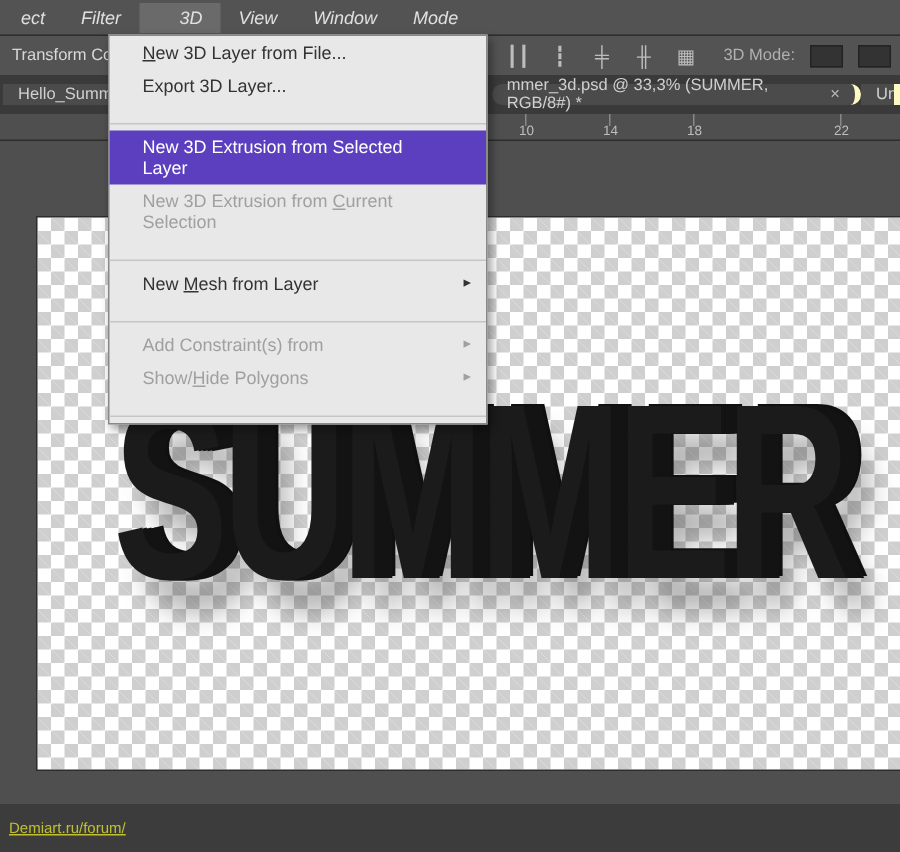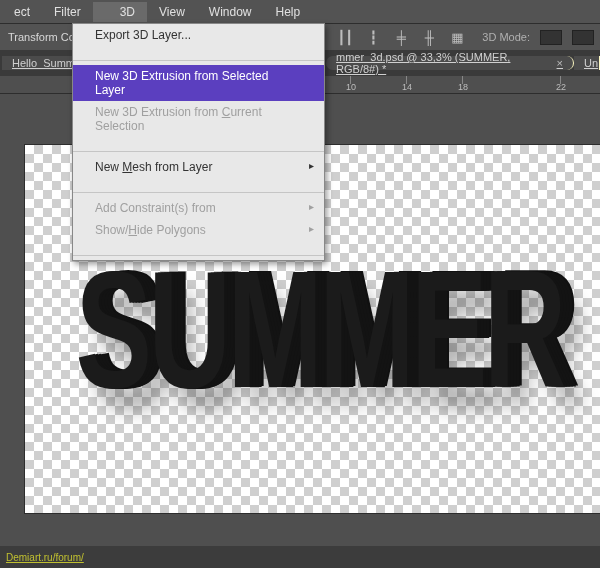--- a/index.html
+++ b/index.html
@@ -1,30 +1,30 @@
 <!DOCTYPE html>
 <html><head>
 <meta charset="utf-8">
 <style>
   * { margin: 0; padding: 0; box-sizing: border-box; font-family: "Segoe UI", Tahoma, sans-serif; }
   body { background: #3c3c3c; width: 600px; height: 568px; overflow: hidden; position: relative; }
   
   .menubar { background: #535353; height: 23px; display: flex; align-items: center; padding: 0 2px; font-size: 12px; color: #e0e0e0; }
-  .menubar .mitem { padding: 3px 12px; cursor: default; }
+  .menubar .mitem { padding: 3px 12px; cursor: default; font-style: italic; }
   .menubar .mitem.on { background: #6a6a6a; padding-left: 27px; }
   
   .optbar { background: #535353; height: 27px; border-top: 1px solid #2d2d2d; display: flex; align-items: center; padding: 0 4px; font-size: 11px; color: #d8d8d8; position: relative; }
   .optbar .label { padding-left: 4px; }
   .optbar .right { position: absolute; right: 6px; display: flex; align-items: center; gap: 10px; }
   .icn { width: 18px; height: 18px; display: inline-flex; align-items: center; justify-content: center; color: #bdbdbd; font-size: 13px; }
   .mode-label { color: #b0b0b0; font-size: 11px; margin-left: 6px; }
   .mode-swatch { width: 22px; height: 15px; background: #333; border: 1px solid #222; }
   
   .tabbar { background: #3a3a3a; height: 26px; display: flex; align-items: center; font-size: 11px; color: #d0d0d0; padding-left: 2px; position: relative; }
-  .tab { background: #4b4b4b; border-right: 1px solid #fef9c3; padding: 4px 10px; height: 14px; display: flex; align-items: center; text-decoration: underline; }
+  .tab { background: #4b4b4b; border-right: 4px solid #fef9c3; padding: 4px 10px; height: 14px; display: flex; align-items: center; }
   .tab .cl { margin-left: 8px; color: #bbb; }
   .tab.cut { overflow: hidden; max-width: 82px; white-space: nowrap; }
   
   .ruler { background: #4f4f4f; height: 18px; position: relative; font-size: 9px; color: #bdbdbd; overflow: hidden; border-bottom: 1px solid #2d2d2d; }
   .ruler .tick { position: absolute; top: 0; border-left: 1px solid #888; height: 8px; }
   .ruler .tlabel { position: absolute; top: 6px; }
   
   .menu-popup { position: absolute; top: 23px; left: 72px; width: 253px; background: #e8e8e8; border: 1px solid #888; box-shadow: 2px 3px 6px rgba(0,0,0,0.4); font-size: 12px; color: #333; z-index: 50; }
   .menu-popup .row { padding: 4px 28px 4px 22px; position: relative; cursor: default; }
   .menu-popup .row.sep-after { border-bottom: 1px solid #c5c5c5; padding-bottom: 18px; margin-bottom: 4px; }
@@ -45,32 +45,32 @@
     display: flex; align-items: center; justify-content: center;
   }
   .summer { font-family: "Arial Black", Impact, sans-serif; font-weight: 900; font-size: 115px; letter-spacing: -4px; color: #1b1b1b; transform: scaleY(1.45);
     text-shadow: 
       3px 0 0 #131313, 6px 0 0 #131313, 9px 0 0 #131313, 12px 0 0 #131313,
       14px -1px 0 #101010,
       18px 14px 16px rgba(0,0,0,0.35);
     margin-left: -10px;
   }
   
-  .footer { position: absolute; bottom: 0; left: 0; right: 0; height: 22px; background: #3c3c3c; font-size: 10px; color: #c0c030; padding-left: 6px; display: flex; align-items: center; text-decoration: underline; }
+  .footer { position: absolute; bottom: 0; left: 0; right: 0; height: 32px; background: #3c3c3c; font-size: 10px; color: #c0c030; padding-left: 6px; display: flex; align-items: center; text-decoration: underline; }
 </style>
 </head>
 <body>
 
 <div class="menubar">
   <div class="mitem">ect</div>
   <div class="mitem">Filter</div>
   <div class="mitem on">3D</div>
   <div class="mitem">View</div>
   <div class="mitem">Window</div>
-  <div class="mitem">Help</div>
+  <div class="mitem">Mode</div>
 </div>
 
 <div class="optbar">
   <span class="label">Transform Con</span>
   <div class="right">
     <span class="icn">▯</span>
     <span class="icn">┃┃</span>
     <span class="icn">┇</span>
     <span class="icn">╪</span>
     <span class="icn">╫</span>
@@ -99,20 +99,21 @@
     <div class="tlabel" style="left:346px">10</div>
   <div class="tick" style="left:406px"></div>
     <div class="tlabel" style="left:402px">14</div>
   <div class="tick" style="left:462px"></div>
     <div class="tlabel" style="left:458px">18</div>
   <div class="tick" style="left:560px"></div>
     <div class="tlabel" style="left:556px">22</div>
 </div>
 
 <div class="menu-popup">
+  <div class="row"><span class="underline">N</span>ew 3D Layer from File...</div>
   <div class="row sep-after">Export 3D Layer...</div>
   <div class="row highlight">New 3D Extrusion from Selected Layer</div>
   <div class="row disabled sep-after">New 3D Extrusion from <span class="underline">C</span>urrent Selection</div>
   <div class="row sep-after">New <span class="underline">M</span>esh from Layer<span class="arrow">▸</span></div>
   <div class="row disabled">Add Constraint(s) from<span class="arrow">▸</span></div>
   <div class="row disabled sep-after">Show/<span class="underline">H</span>ide Polygons<span class="arrow">▸</span></div>
 </div>
 
 <div class="canvas-area">
   <div class="checker">

